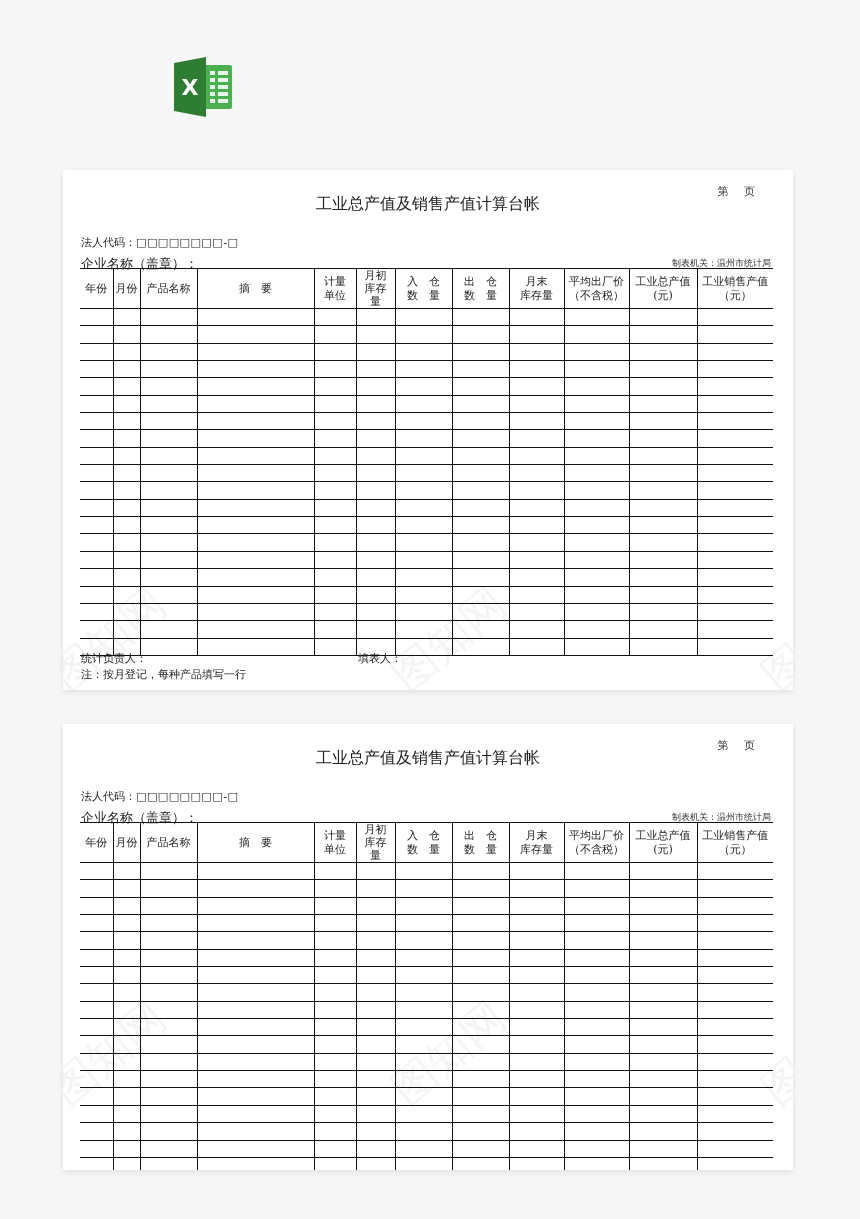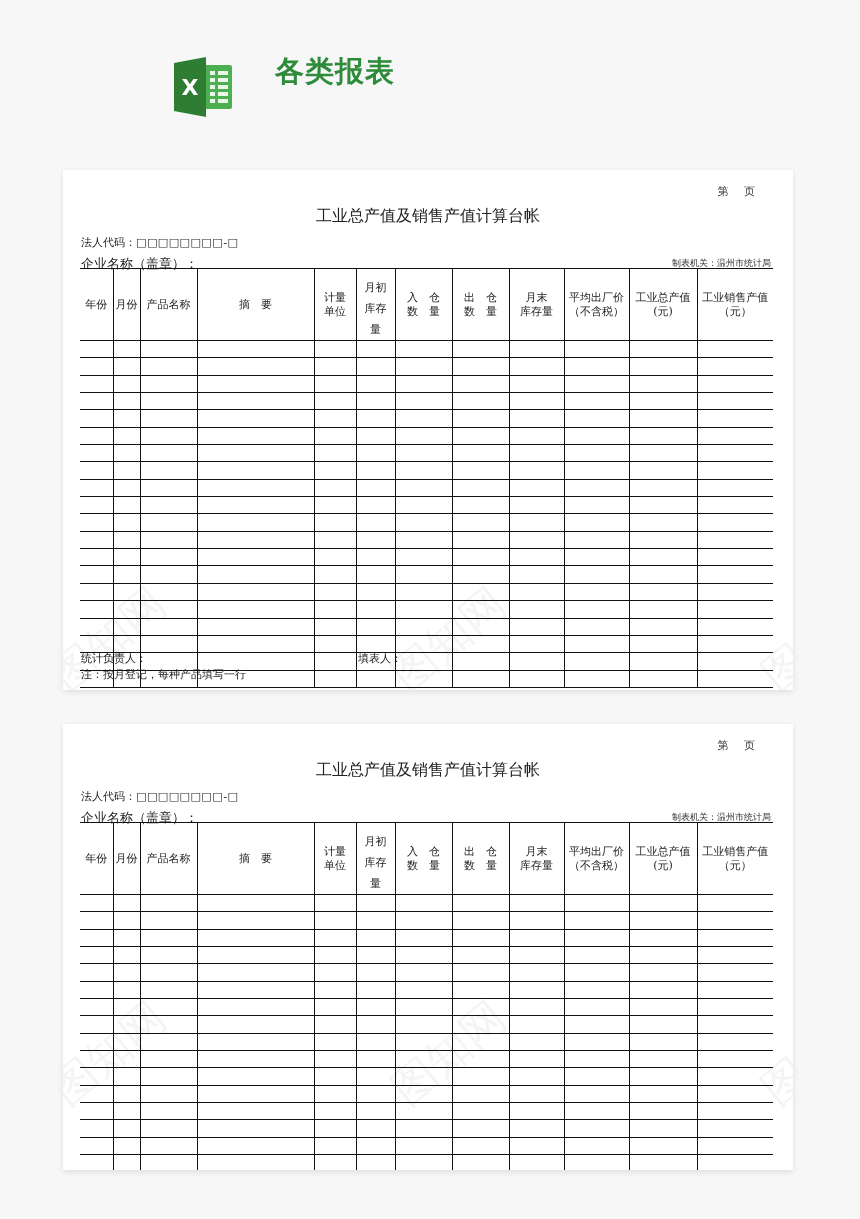--- a/index.html
+++ b/index.html
@@ -12,34 +12,34 @@
   .banner-title { position: absolute; left: 275px; top: 52px; font-family: "DejaVu Sans", sans-serif; font-weight: bold; font-size: 29px; color: #2e8b3a; letter-spacing: 1px; }
   .banner-sub { position: absolute; left: 275px; top: 103px; font-family: "DejaVu Sans", sans-serif; font-weight: bold; font-size: 16px; color: #333; white-space: nowrap; }
   .banner-sub .sep { display: inline-block; margin: 0 14px; font-weight: normal; }
 
   
   .page { position: absolute; left: 63px; width: 730px; background: #fff; box-shadow: 0 2px 6px rgba(0,0,0,0.10); overflow: hidden; }
   .page1 { top: 170px; height: 520px; }
   .page2 { top: 724px; height: 446px; }
 
   .page-no { position: absolute; right: 38px; top: 14px; font-size: 11px; color: #333; word-spacing: 12px; }
-  .doc-title { position: absolute; left: 0; width: 730px; top: 36px; text-align: center; font-family: "DejaVu Sans", sans-serif; font-size: 16px; color: #222; }
+  .doc-title { position: absolute; left: 0; width: 730px; top: 24px; text-align: center; font-family: "DejaVu Sans", sans-serif; font-size: 16px; color: #222; }
   .legal-code { position: absolute; left: 18px; top: 65px; font-size: 11px; color: #222; text-align: center; }
   .legal-code .boxes { font-family: "DejaVu Sans", sans-serif; letter-spacing: 0.5px; }
   .company { position: absolute; left: 18px; top: 85px; font-size: 13px; color: #222; }
   .issuer { position: absolute; right: 22px; top: 87px; font-size: 9px; color: #333; text-align: center; }
 
   table.ledger { position: absolute; left: 17px; top: 98px; width: 693px; border-collapse: collapse; table-layout: fixed; }
   table.ledger th, table.ledger td { border: 1px solid #111; }
   table.ledger th { height: 33px; font-weight: normal; font-size: 11px; line-height: 14px; text-align: center; vertical-align: middle; overflow: hidden; color: #222; padding: 0 1px; }
   table.ledger tr:first-child th { border-top: 1.5px solid #111; }
   table.ledger td { height: 17.35px; }
   table.ledger th:first-child, table.ledger td:first-child { border-left: none; }
   table.ledger th:last-child, table.ledger td:last-child { border-right: none; }
-  table.ledger th.tall { line-height: 21px; vertical-align: top; padding-top: 8px; }
+  table.ledger th.tall { line-height: 13px; vertical-align: top; padding-top: 0; }
 
   .footer1 { position: absolute; left: 18px; top: 481px; font-size: 11px; color: #222; }
   .footer1b { position: absolute; left: 295px; top: 481px; font-size: 11px; color: #222; }
   .footer2 { position: absolute; left: 18px; top: 497px; font-size: 11px; color: #222; text-align: center; }
 
   .watermark { position: absolute; font-family: "DejaVu Sans", sans-serif; font-size: 44px; color: rgba(0,0,0,0.045); transform: rotate(-40deg); pointer-events: none; white-space: nowrap; }
 </style>
 </head>
 <body>
 
@@ -54,21 +54,20 @@
       <rect x="38" y="28" width="5" height="4"></rect>
         <rect x="46" y="28" width="10" height="4"></rect>
       <rect x="38" y="35" width="5" height="4"></rect>
         <rect x="46" y="35" width="10" height="4"></rect>
       <rect x="38" y="42" width="5" height="4"></rect>
         <rect x="46" y="42" width="10" height="4"></rect>
     </g>
     <polygon points="2,6 34,0 34,60 2,54" fill="#2e7d32"></polygon>
     <text x="18" y="38" text-anchor="middle" font-family="DejaVu Sans, sans-serif" font-weight="bold" font-size="22" fill="#fff">X</text>
   </svg>
-  <div class="banner-title">各类报表</div>
 </div>
 
 <div class="page page1">
   <div class="watermark" style="left:-20px; top:440px;">图知网</div>
   <div class="watermark" style="left:320px; top:440px;">图知网</div>
   <div class="watermark" style="left:690px; top:440px;">图知网</div>
 
   <div class="page-no">第 页</div>
   <div class="doc-title">工业总产值及销售产值计算台帐</div>
   <div class="legal-code"><span>法人代码：</span><span class="boxes">□□□□□□□□-□</span></div>

